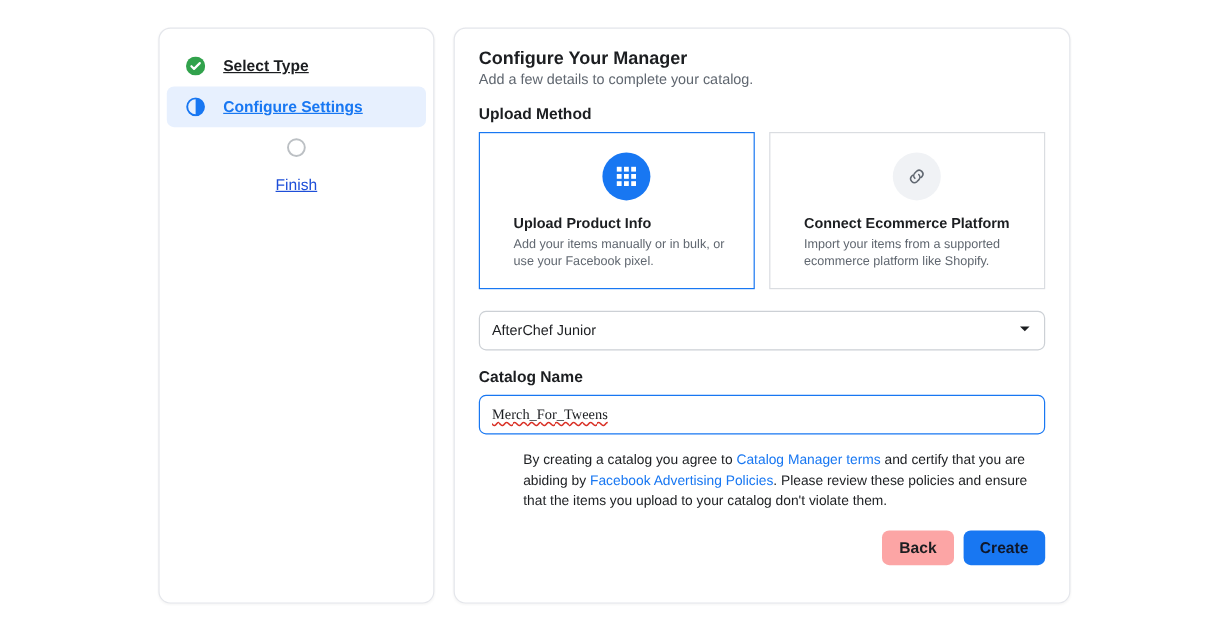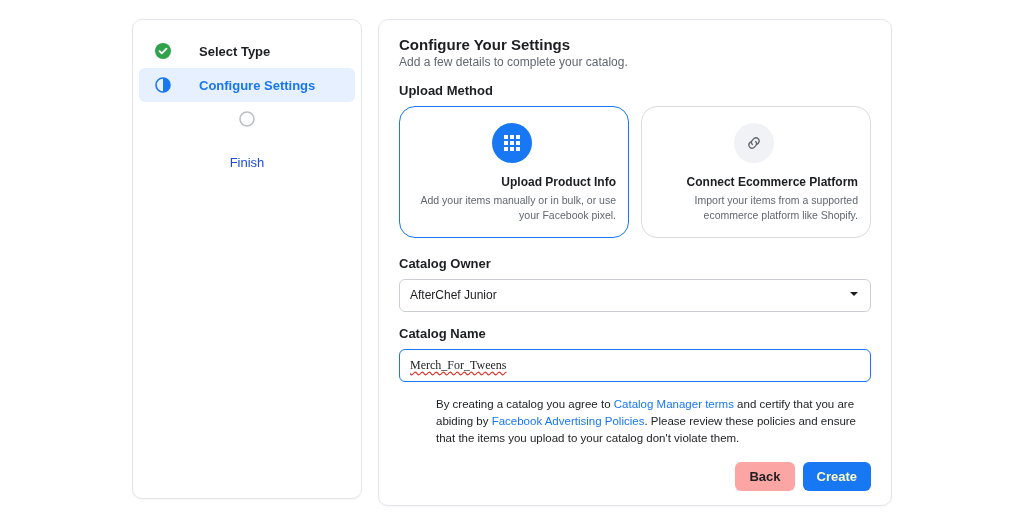--- a/index.html
+++ b/index.html
@@ -23,27 +23,28 @@
       border: 1px solid #e4e6eb;
       border-radius: 10px;
       padding: 14px 0;
       align-self: flex-start;
       box-shadow: 0 1px 2px rgba(0,0,0,0.04);
       min-height: 480px;
     }
     .side-item {
       display: flex;
       align-items: center;
-      gap: 28px;
+      gap: 15px;
       padding: 9px 16px;
       font-size: 13px;
       font-weight: 600;
       color: #1c1e21;
       border-radius: 6px;
       margin: 0 6px;
+      text-decoration: underline;
     }
     .side-item.active {
       background: #e7f0fe;
       color: #1877f2;
     }
     .side-item.pending { color: #1d4ed8; font-weight: 500; flex-direction: column; }
     .side-icon { width: 16px; height: 16px; flex-shrink: 0; display:flex;align-items:center;justify-content:center; }
     .main {
       flex: 1;
       background: #fff;
@@ -70,23 +71,23 @@
       margin-bottom: 8px;
     }
     .cards {
       display: flex;
       gap: 12px;
       margin-bottom: 18px;
     }
     .card {
       flex: 1;
       border: 1px solid #dadde1;
-      border-radius: 16px;
-      padding: 16px 12px 14px 8px;
-      text-align: right;
+      border-radius: 0;
+      padding: 16px 12px 14px 28px;
+      text-align: left;
     }
     .card.selected { border: 1.5px solid #1877f2; }
     .card-circle {
       width: 40px; height: 40px; border-radius: 50%;
       margin: 0 auto 12px auto;
       display: flex; align-items: center; justify-content: center;
     }
     .card-circle.blue { background: #1877f2; }
     .card-circle.gray { background: #f0f2f5; }
     .card-title { font-size: 12px; font-weight: 700; color: #1c1e21; margin-bottom: 4px; }
@@ -129,21 +130,21 @@
     }
     .btn {
       padding: 7px 14px;
       border-radius: 6px;
       font-size: 13px;
       font-weight: 600;
       border: none;
       cursor: pointer;
     }
     .btn-secondary { background: #fca5a5; color: #1c1e21; }
-    .btn-primary { background: #1877f2; color: #fef9c3; }
+    .btn-primary { background: #1877f2; color: #0f172a; }
   </style>
 </head>
 <body>
 
 <div class="container">
   <div class="sidebar">
     <div class="side-item">
       <span class="side-icon">
         <svg viewBox="0 0 16 16" width="16" height="16">
             <circle cx="8" cy="8" r="8" fill="#31a24c"></circle>
@@ -165,21 +166,21 @@
       <span class="side-icon">
         <svg viewBox="0 0 16 16" width="16" height="16">
             <circle cx="8" cy="8" r="7" fill="none" stroke="#bcc0c4" stroke-width="1.6"></circle>
           </svg>
       </span>
       <span>Finish</span>
     </div>
   </div>
 
   <div class="main">
-    <h1>Configure Your Settings</h1>
+    <h1>Configure Your Manager</h1>
     <div class="subtitle">Add a few details to complete your catalog.</div>
 
     <div class="section-label">Upload Method</div>
     <div class="cards">
       <div class="card selected">
         <div class="card-circle blue">
           <svg viewBox="0 0 18 18" width="18" height="18">
               <rect x="1" y="1" width="4" height="4" fill="#fff"></rect>
               <rect x="7" y="1" width="4" height="4" fill="#fff"></rect>
               <rect x="13" y="1" width="4" height="4" fill="#fff"></rect>
@@ -199,21 +200,20 @@
           <svg viewBox="0 0 20 20" width="16" height="16">
               <path d="M8 12a4 4 0 0 1 0-5.6l2-2a4 4 0 0 1 5.6 5.6l-1.2 1.2M12 8a4 4 0 0 1 0 5.6l-2 2a4 4 0 0 1-5.6-5.6l1.2-1.2" stroke="#606770" stroke-width="1.6" fill="none" stroke-linecap="round"></path>
             </svg>
         </div>
         <div class="card-title">Connect Ecommerce Platform</div>
         <div class="card-desc">Import your items from a supported ecommerce platform like Shopify.</div>
       </div>
     </div>
 
     <div class="field">
-      <div class="section-label">Catalog Owner</div>
       <div class="select-box">
         <span>AfterChef Junior</span>
         <span>
           <svg viewBox="0 0 12 12" width="12" height="12">
               <path d="M2 4l4 4 4-4" fill="#1c1e21"></path>
             </svg>
         </span>
       </div>
     </div>
 

